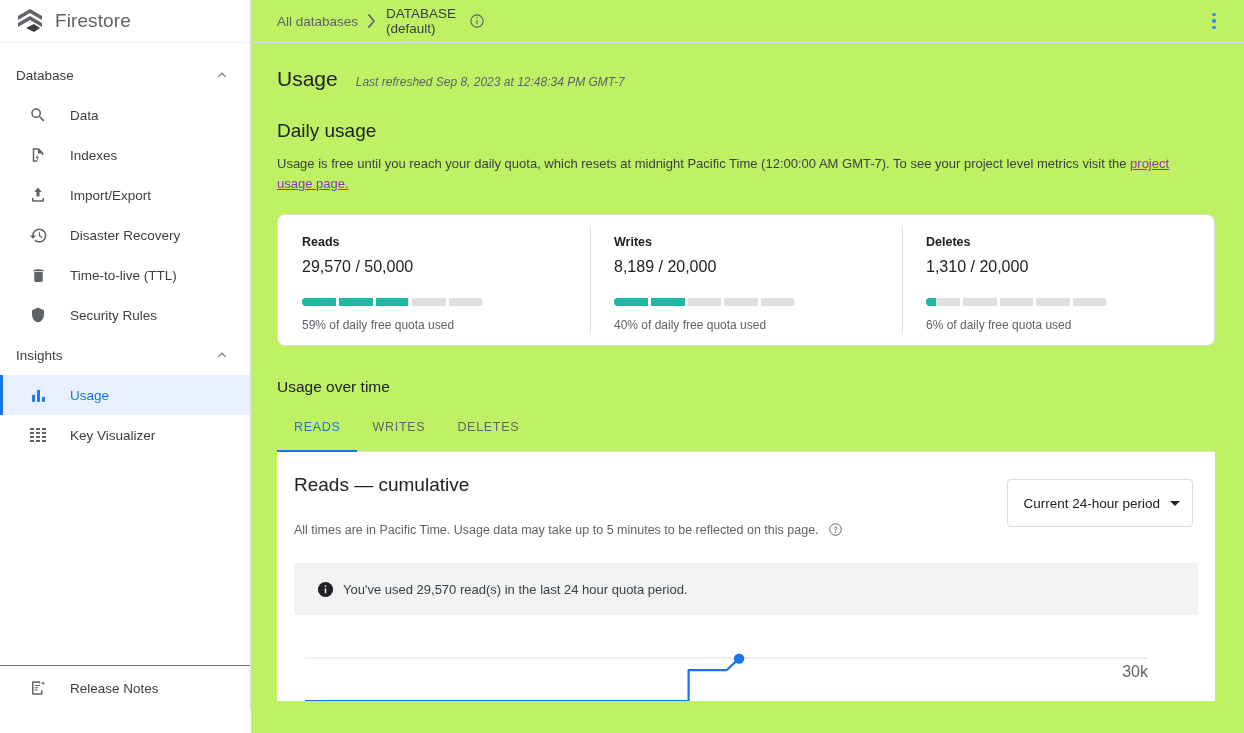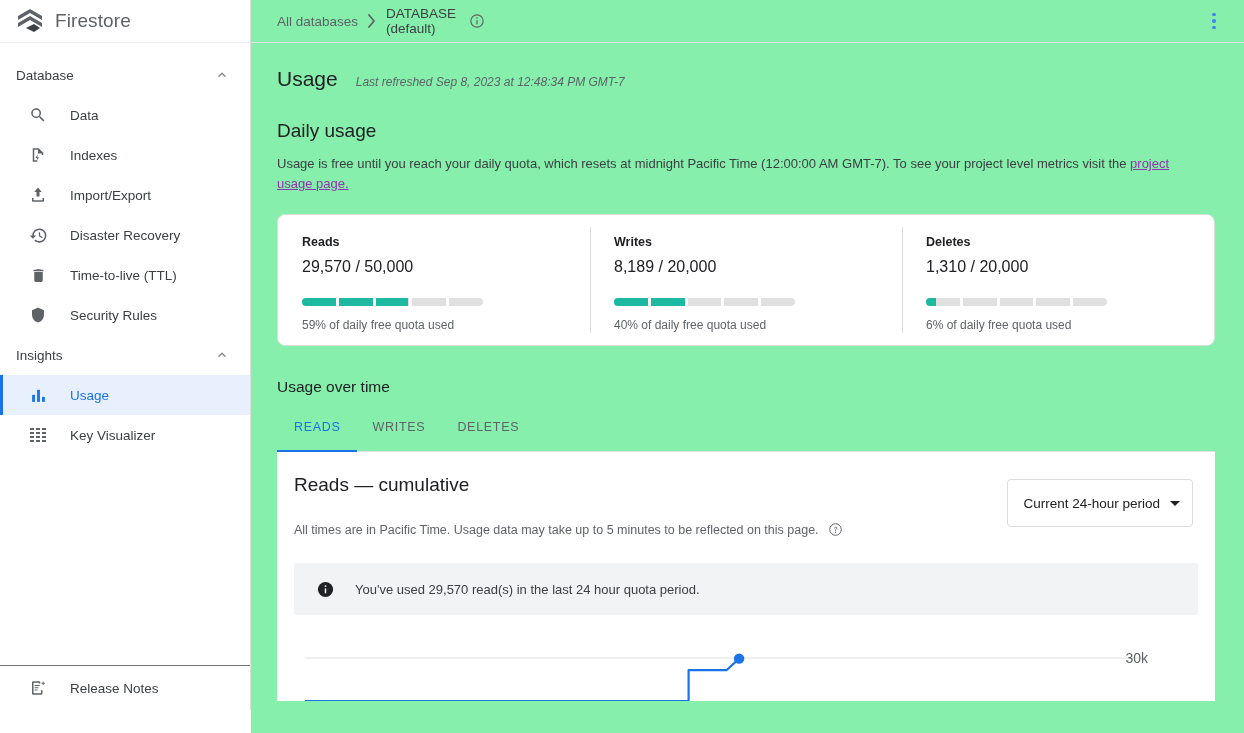--- a/index.html
+++ b/index.html
@@ -66,21 +66,21 @@
     padding: 0;
   }
   .sidebar-footer .nav-item { height: 44px; }
   
   .kv-grid { width: 16px; height: 14px; display: grid;
     grid-template-columns: repeat(3, 1fr); grid-template-rows: repeat(4, 1fr);
     gap: 1.5px; }
   .kv-grid i { background: #5f6368; display: block; }
 
   
-  .main { flex: 1; height: 733px; overflow: hidden; position: relative; background: #86efac; }
+  .main { flex: 1; height: 733px; overflow: hidden; position: relative; background: #bef264; }
   .topbar {
     height: 43px; display: flex; align-items: center;
     border-bottom: 1px solid #e0e0e0;
     padding: 0 10px 0 26px;
     position: relative;
   }
   .crumbs { display: flex; align-items: center; flex: 1; }
   .crumb-link {
     font-size: 13.5px; color: #5f6368; cursor: pointer; text-decoration: none;
   }
@@ -174,27 +174,27 @@
   }
   .caret { width: 0; height: 0; border-left: 5px solid transparent;
     border-right: 5px solid transparent; border-top: 5px solid #202124; display: block; }
 
   .info-banner {
     margin-top: 26px; background: #f1f3f4; width: 904px; height: 52px;
     display: flex; align-items: center; padding-left: 22px;
     border-radius: 2px;
   }
   .info-banner .bico { width: 19px; height: 19px; color: #202124; flex: none; }
-  .info-banner .btxt { font-size: 13px; color: #3c4043; margin-left: 20px; text-align: center; }
+  .info-banner .btxt { font-size: 13px; color: #3c4043; margin-left: 8px; text-align: center; }
 
   .plot { position: relative; width: 904px; height: 60px; margin-top: 26px; }
   .plot svg { display: block; }
   .plot .ylab {
-    position: absolute; right: 50px; top: 9px;
-    font-size: 14px; color: #5f6368; margin-left: 41px;
+    position: absolute; right: 50px; top: 22px;
+    font-size: 16px; color: #5f6368; margin-left: 41px;
   }
 </style>
 </head>
 <body>
 
 <div class="app">
 
   <aside class="sidebar">
 
     <div class="brand">

